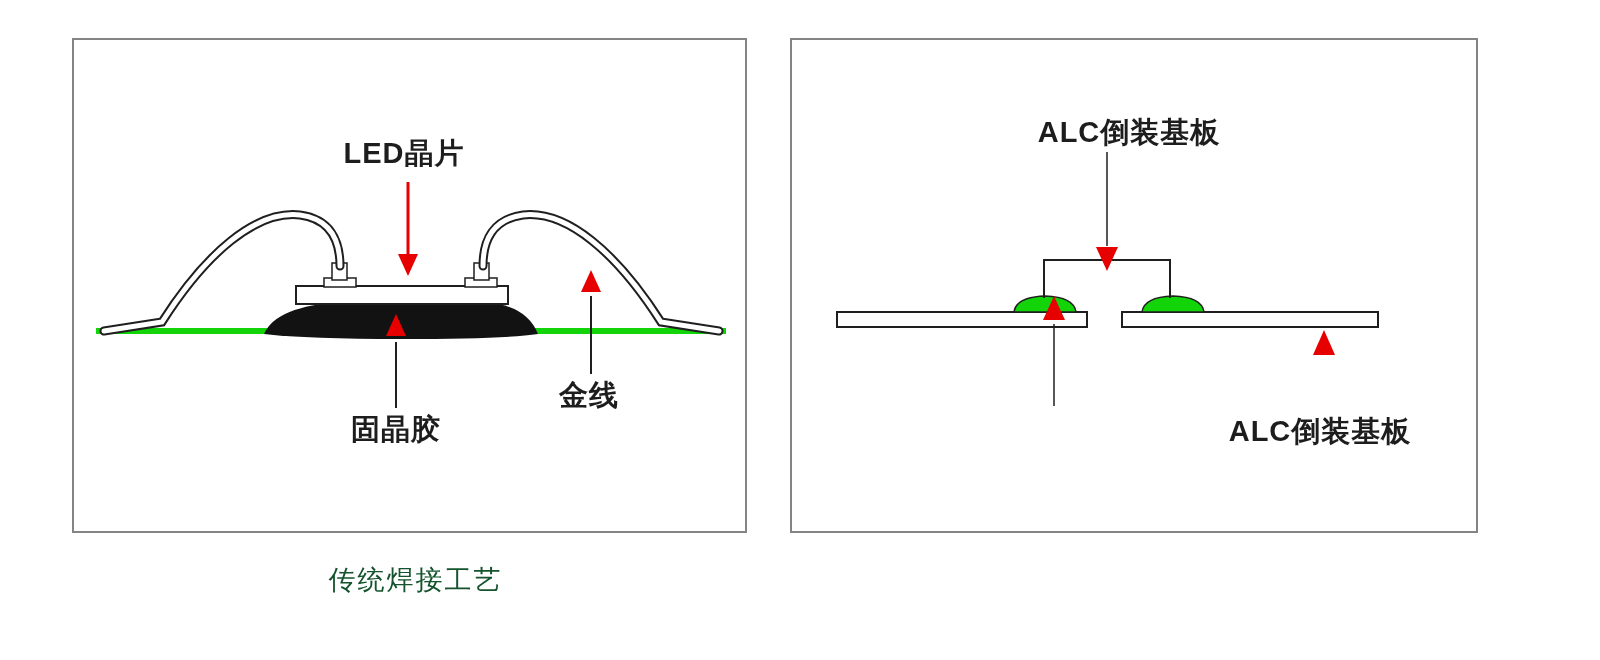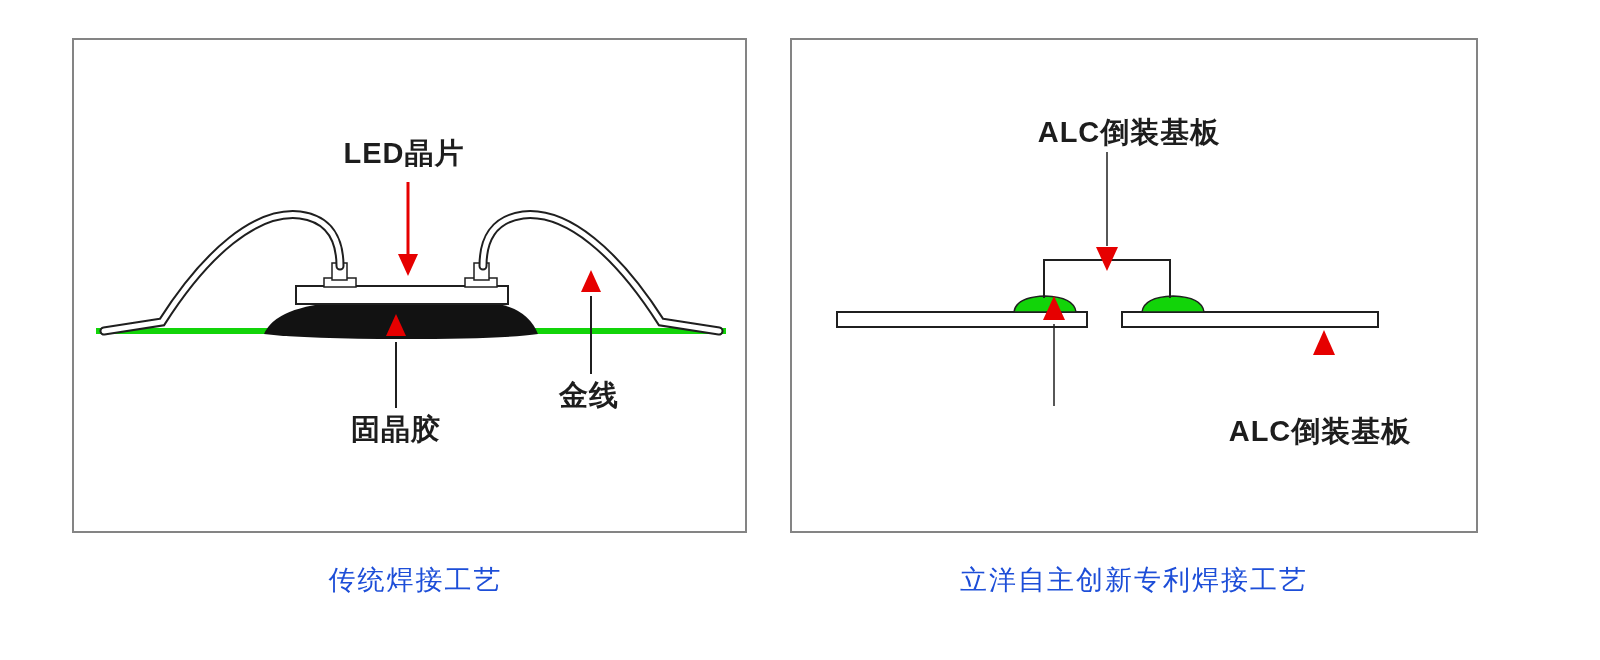--- a/index.html
+++ b/index.html
@@ -34,21 +34,21 @@
     font-size: 29px;
     color: #1d1d1d;
     white-space: nowrap;
     letter-spacing: 1px;
   }
   .caption {
     position: absolute;
     top: 562px;
     text-align: center;
     font-size: 27px;
-    color: #1d4ed8;
+    color: #14532d;
     letter-spacing: 2px;
   }
   .caption-left  { left: 78px;  width: 675px; }
   .caption-right { left: 790px; width: 688px; }
 </style>
 </head>
 <body>
 
 <div class="figure">
 
@@ -106,15 +106,14 @@
       <line x1="262" y1="284" x2="262" y2="366" stroke="#1f1f1f" stroke-width="1.5"></line>
 
       <polygon points="532,290 521,315 543,315" fill="#e60000"></polygon>
     </svg>
 
     <div class="dlabel" style="left:337px; top:93px">ALC倒装基板</div>
     <div class="dlabel" style="left:528px; top:392px">ALC倒装基板</div>
   </div>
 
   <div class="caption caption-left">传统焊接工艺</div>
-  <div class="caption caption-right">立洋自主创新专利焊接工艺</div>
 
 </div>
 
 </body></html>

